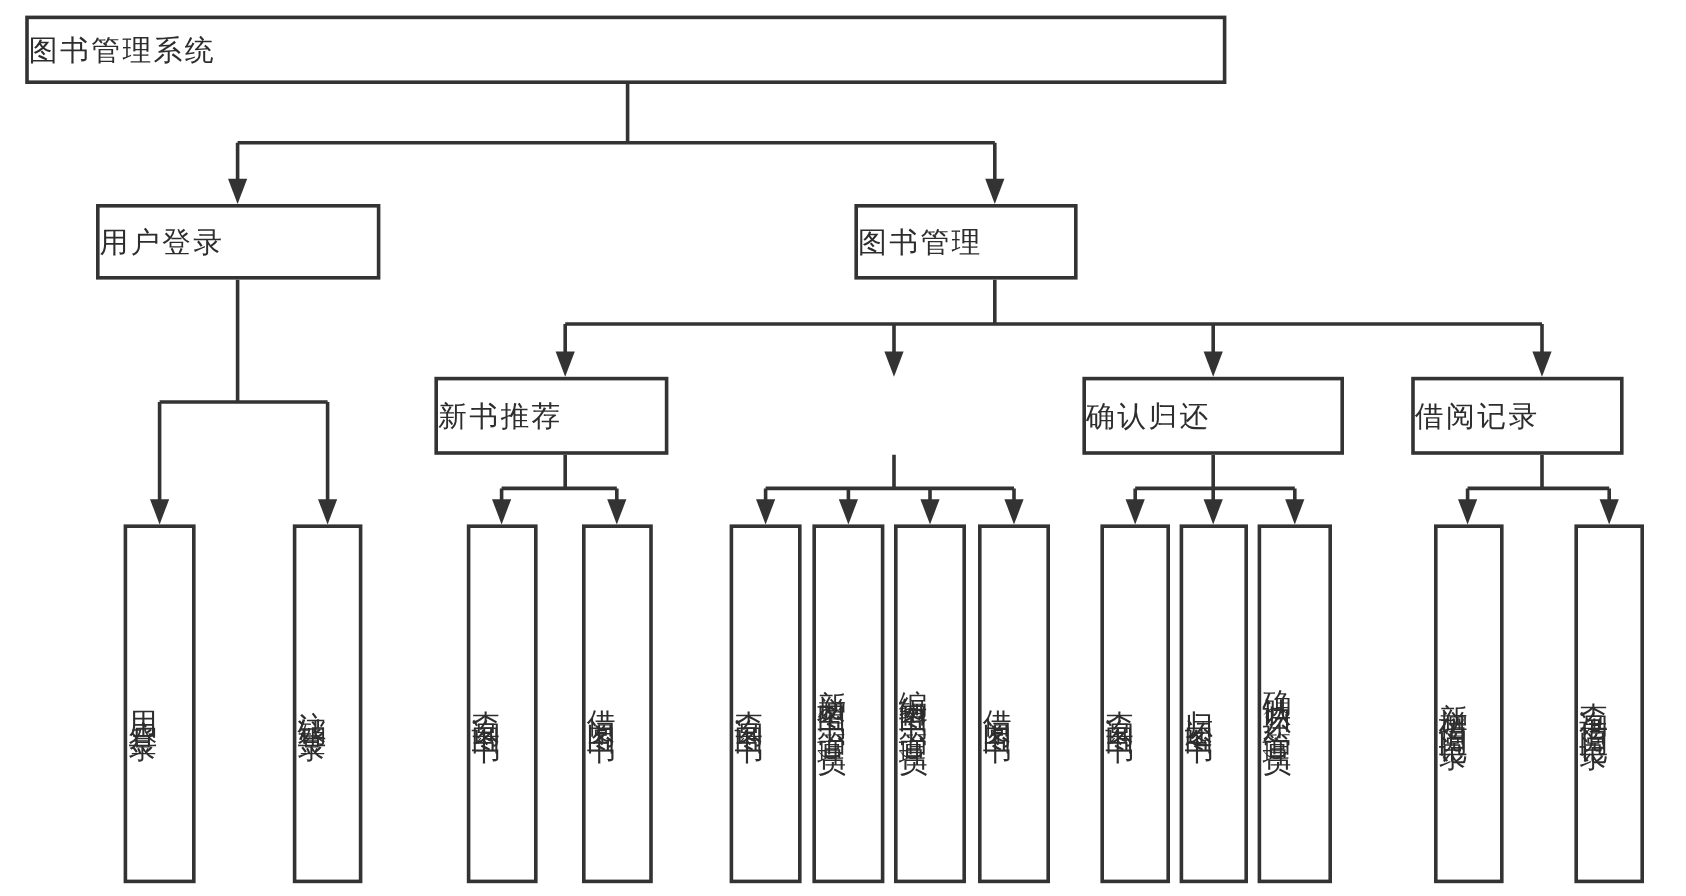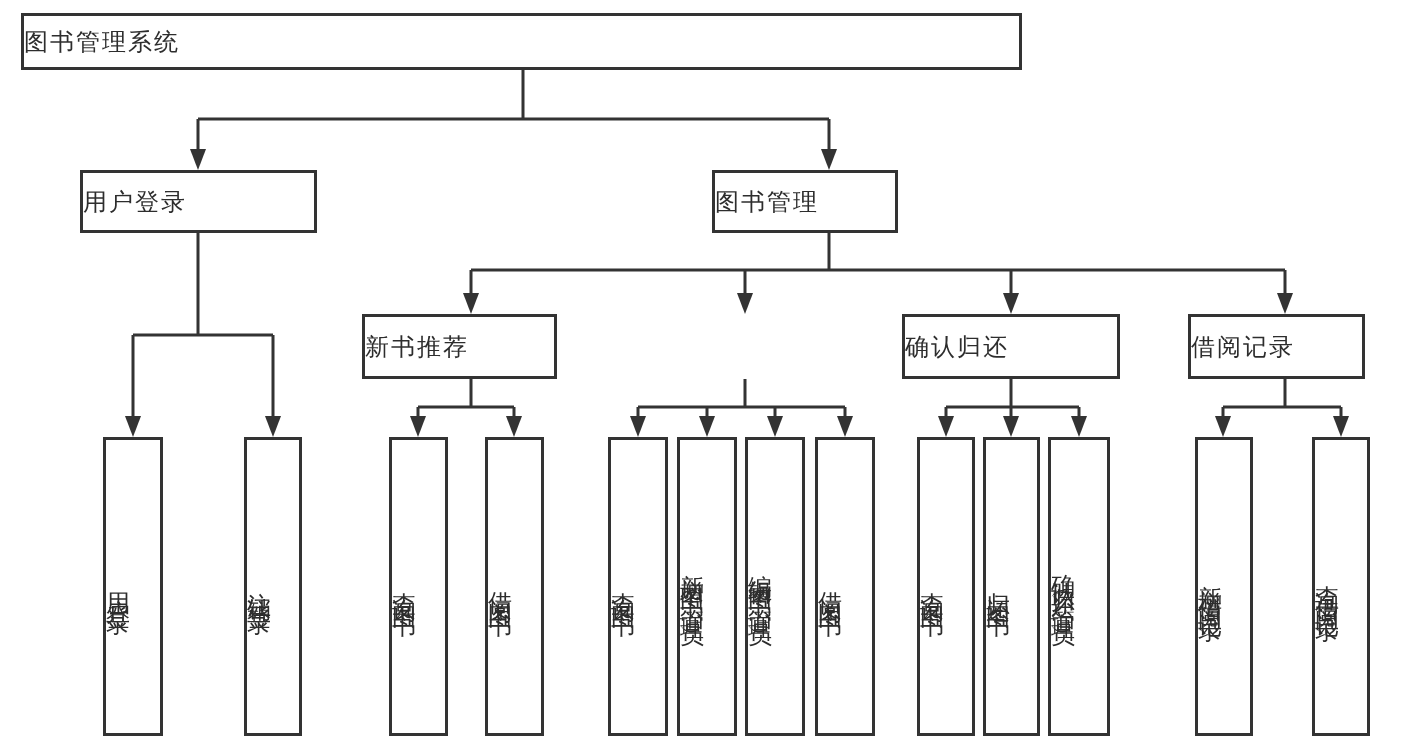--- a/index.html
+++ b/index.html
@@ -123,21 +123,21 @@
   <div class="node" style="left:712px;top:170px;width:186px;height:63px;">
     <span class="h-label">图书管理</span>
   </div>
 
   <div class="node" style="left:362px;top:314px;width:195px;height:65px;">
     <span class="h-label">新书推荐</span>
   </div>
   <div class="node" style="left:902px;top:314px;width:218px;height:65px;">
     <span class="h-label">确认归还</span>
   </div>
-  <div class="node" style="left:1176px;top:314px;width:177px;height:65px;margin-left:12px;">
+  <div class="node" style="left:1176px;top:314px;width:177px;height:65px;">
     <span class="h-label">借阅记录</span>
   </div>
 
   <div class="node leaf" style="left:103px;top:437px;width:60px;height:299px;">
     <span class="v-label">用户登录</span>
   </div>
   <div class="node leaf" style="left:244px;top:437px;width:58px;height:299px;">
     <span class="v-label">注销登录</span>
   </div>
 

